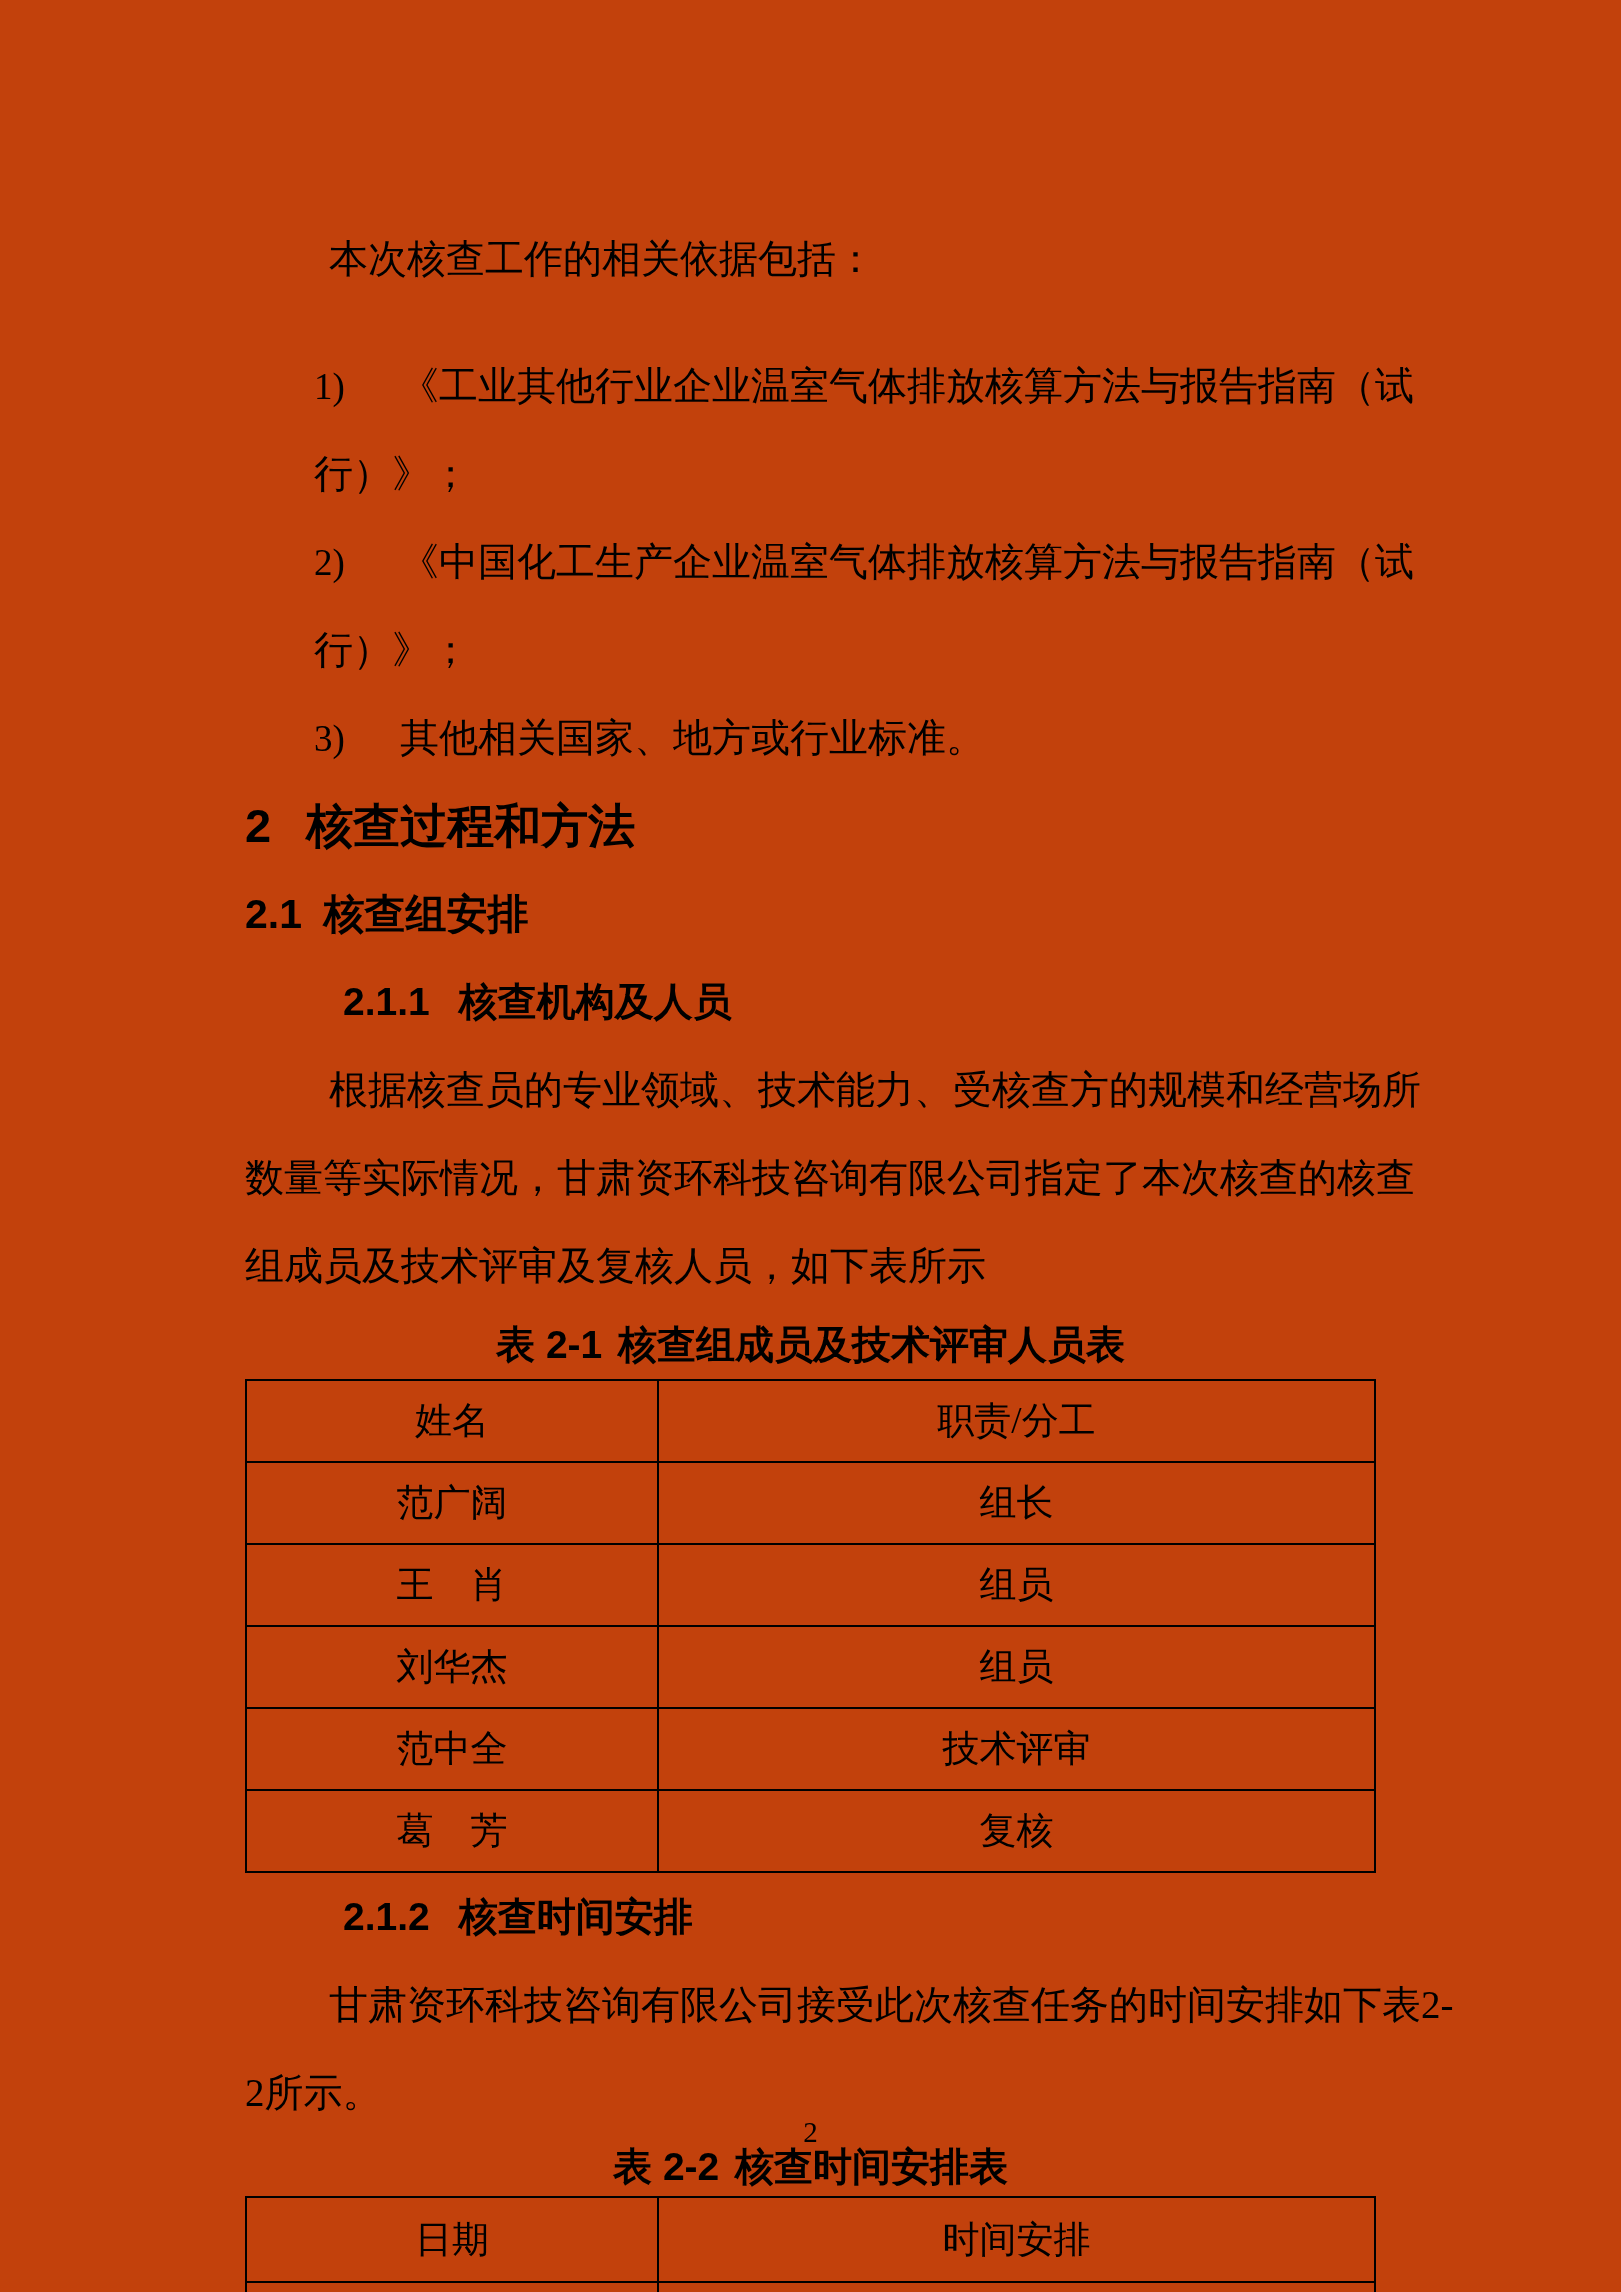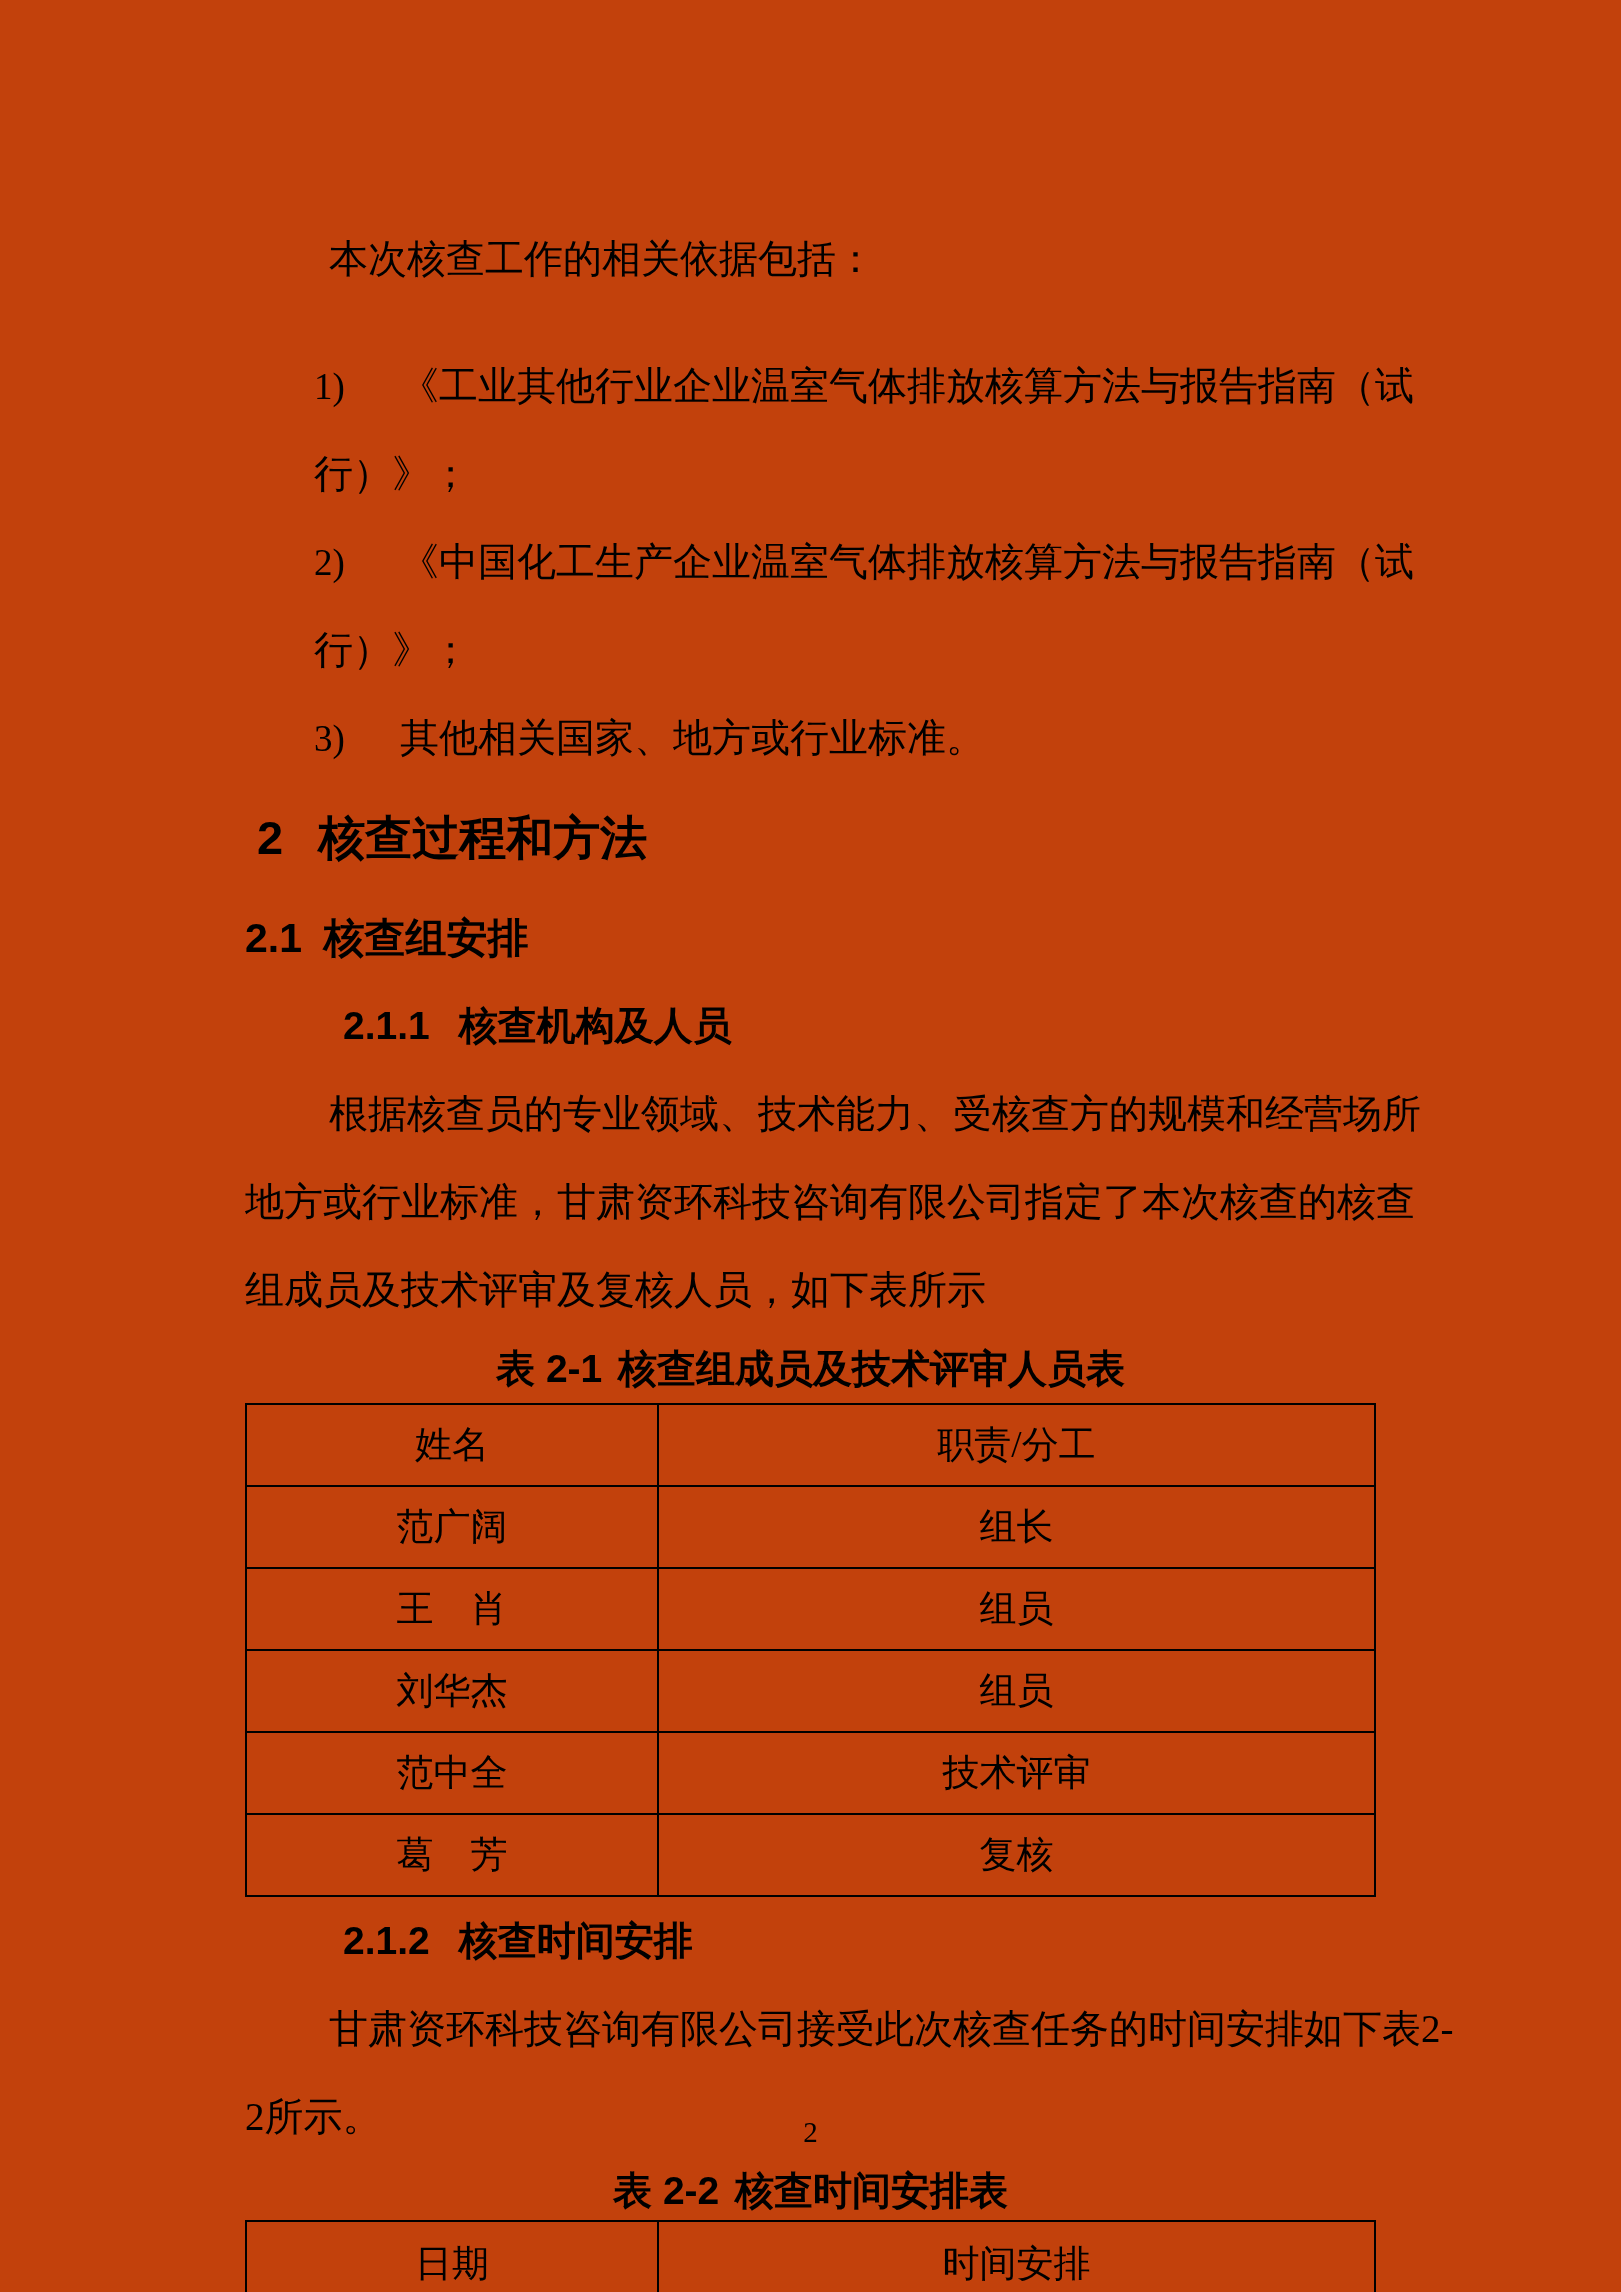--- a/index.html
+++ b/index.html
@@ -27,21 +27,21 @@
     display: inline-block;
     width: 86px;
     font-size: 37px;
   }
   .h1 {
     font-family: "Liberation Sans", "DejaVu Sans", sans-serif;
     font-weight: bold;
     font-size: 47px;
     line-height: 88px;
     height: 88px;
-    margin: 12px;
+    margin: 0;
     white-space: nowrap;
   }
   .h1 .h-num { margin-right: 35px; }
   .h2 {
     font-family: "Liberation Sans", "DejaVu Sans", sans-serif;
     font-weight: bold;
     font-size: 41px;
     line-height: 88px;
     height: 88px;
     margin: 0;
@@ -120,21 +120,21 @@
   </div>
 
   <h1 class="h1"><span class="h-num">2</span><span>核查过程和方法</span></h1>
 
   <h2 class="h2"><span class="h-num">2.1</span><span>核查组安排</span></h2>
 
   <h3 class="h3"><span class="h-num">2.1.1</span><span>核查机构及人员</span></h3>
 
   <div>
     <div class="body-line indent">根据核查员的专业领域、技术能力、受核查方的规模和经营场所</div>
-    <div class="body-line">地方或行业标准，甘肃资环科技咨询有限公司指定了本次核查的核查</div>
+    <div class="body-line">数量等实际情况，甘肃资环科技咨询有限公司指定了本次核查的核查</div>
     <div class="body-line">组成员及技术评审及复核人员，如下表所示</div>
   </div>
 
   <div class="table-title"><span class="tt-label">表 2-1</span><span>核查组成员及技术评审人员表</span></div>
 
   <table class="doc-table t1">
     <colgroup>
         <col class="col-name">
         <col>
       </colgroup>

